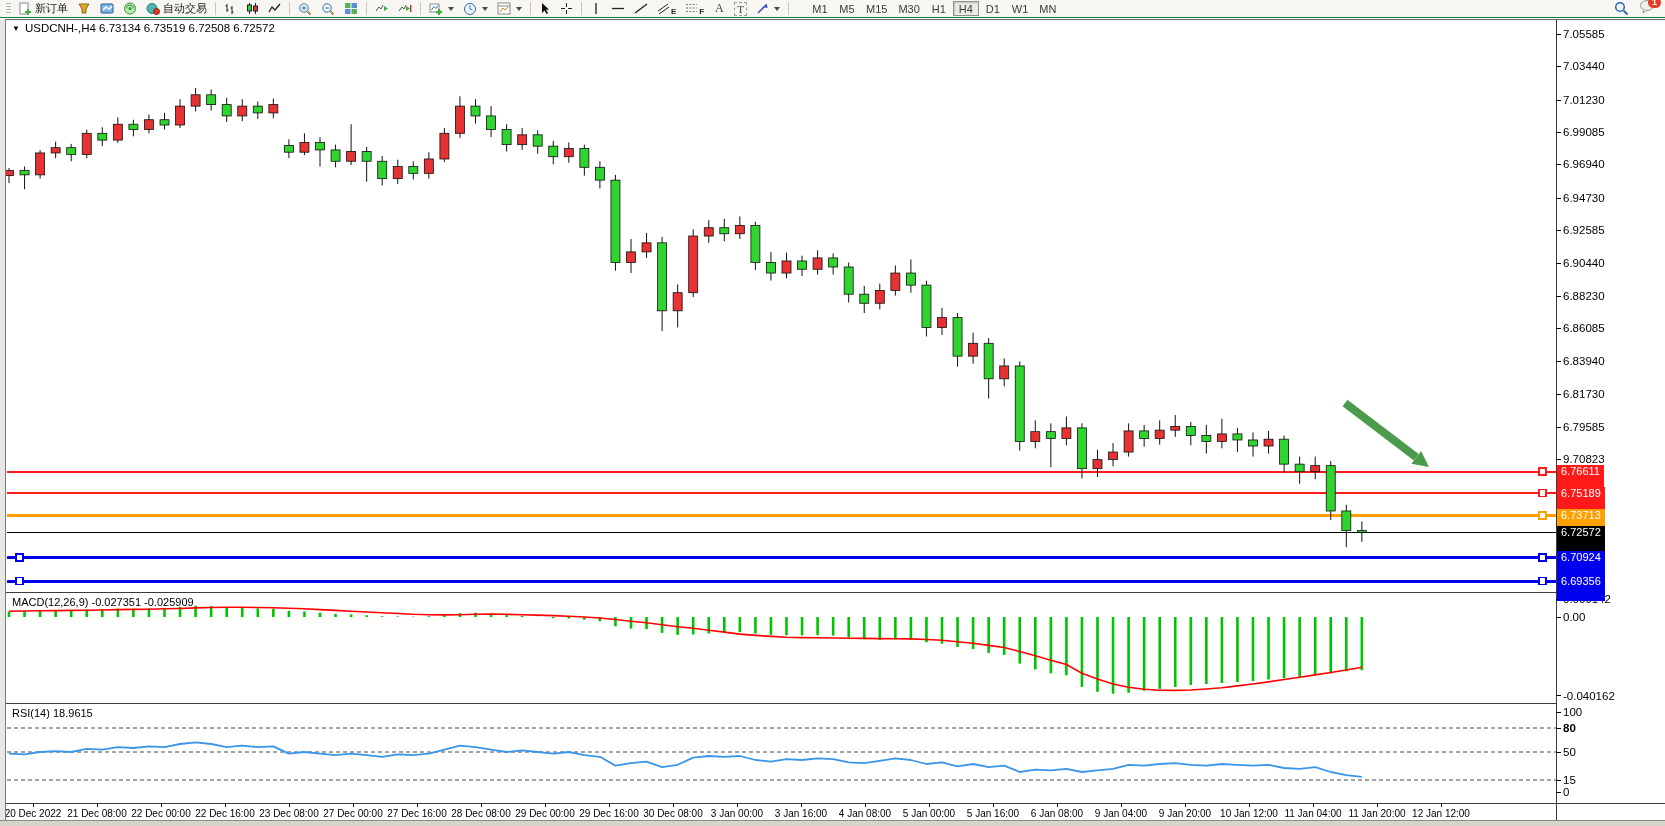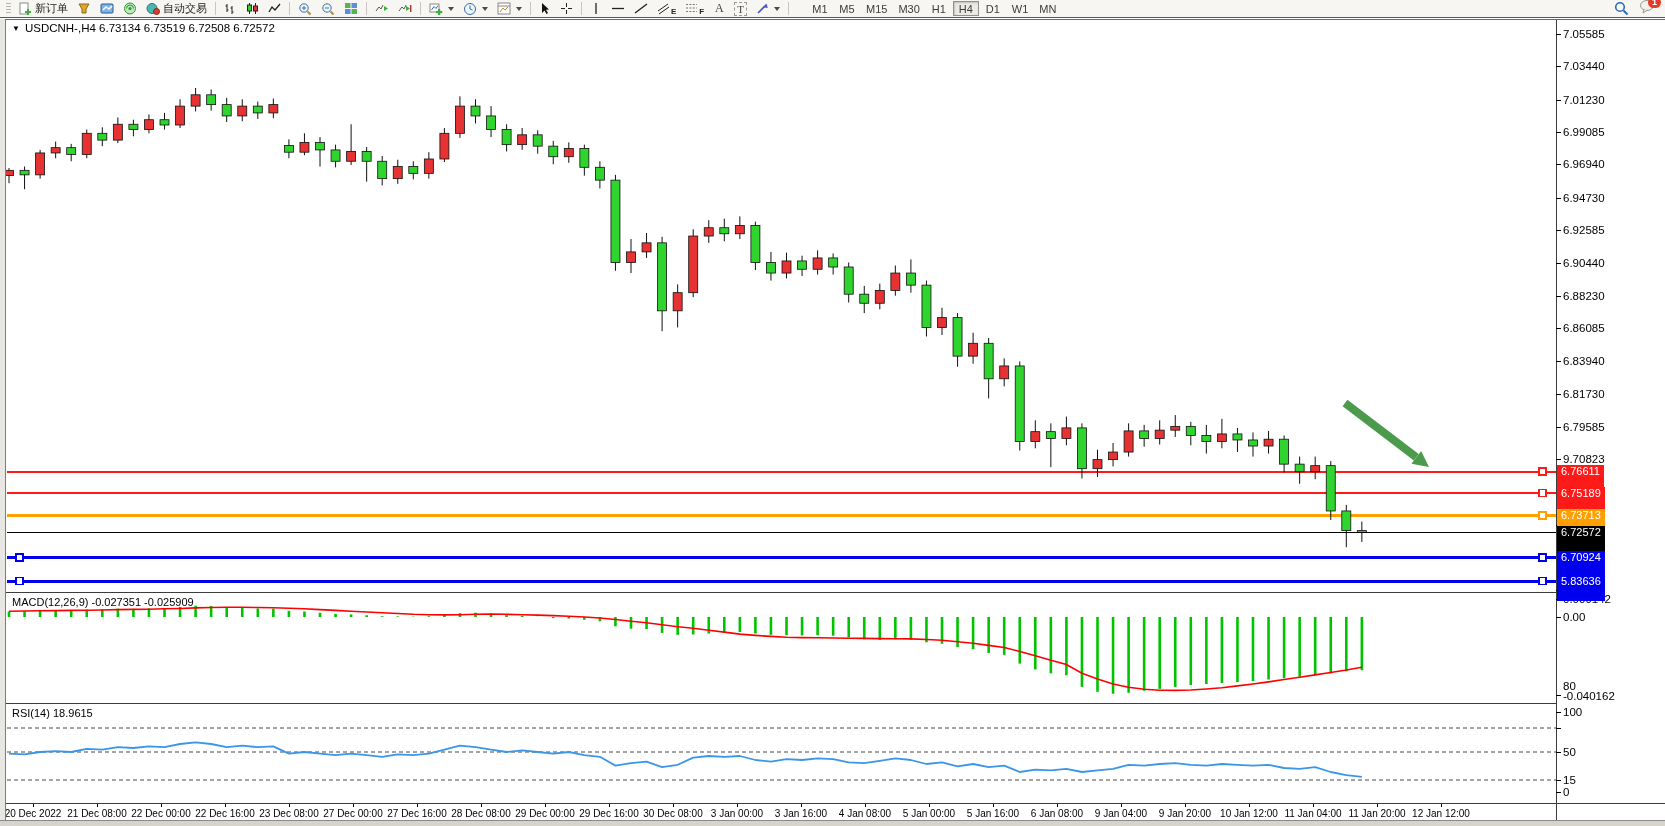--- a/index.html
+++ b/index.html
@@ -645,21 +645,21 @@
     <div class="axlbl" style="left: 1563px; top: 354.813px;">6.83940</div>
     <div class="axlbl" style="left: 1563px; top: 388.198px;">6.81730</div>
     <div class="axlbl" style="left: 1563px; top: 420.601px;">6.79585</div>
     <div class="axlbl" style="left: 1563px; top: 453.004px;">9.70823</div>
     <div class="axlbl" style="left: 1563px; top: 518.792px;">6.73085</div>
     <div class="axlbl" style="left: 1563px; top: 583.598px;">6.68795</div>
     <div class="axlbl" style="left: 1563px; top: 593.245px;">0.009142</div>
     <div class="axlbl" style="left: 1563px; top: 610.999px;">0.00</div>
     <div class="axlbl" style="left: 1563px; top: 690px;">-0.040162</div>
     <div class="axlbl" style="left: 1563px; top: 706px;">100</div>
-    <div class="axlbl" style="left: 1563px; top: 680px;">80</div>
+    <div class="axlbl" style="left: 1563px; top: 722px; font-weight: bold;">80</div>
     <div class="axlbl" style="left: 1563px; top: 746px;">50</div>
     <div class="axlbl" style="left: 1563px; top: 774px;">15</div>
     <div class="axlbl" style="left: 1563px; top: 786px;">0</div>
     <div class="tmlbl" style="left: 33px; top: 808px;">20 Dec 2022</div>
     <div class="tmlbl" style="left: 97px; top: 808px;">21 Dec 08:00</div>
     <div class="tmlbl" style="left: 161px; top: 808px;">22 Dec 00:00</div>
     <div class="tmlbl" style="left: 225px; top: 808px;">22 Dec 16:00</div>
     <div class="tmlbl" style="left: 289px; top: 808px;">23 Dec 08:00</div>
     <div class="tmlbl" style="left: 353px; top: 808px;">27 Dec 00:00</div>
     <div class="tmlbl" style="left: 417px; top: 808px;">27 Dec 16:00</div>
@@ -677,14 +677,14 @@
     <div class="tmlbl" style="left: 1185px; top: 808px;">9 Jan 20:00</div>
     <div class="tmlbl" style="left: 1249px; top: 808px;">10 Jan 12:00</div>
     <div class="tmlbl" style="left: 1313px; top: 808px;">11 Jan 04:00</div>
     <div class="tmlbl" style="left: 1377px; top: 808px;">11 Jan 20:00</div>
     <div class="tmlbl" style="left: 1441px; top: 808px;">12 Jan 12:00</div>
     <div class="tag" style="left: 1557px; top: 465.027px; background: rgb(255, 26, 26);">6.76611</div>
     <div class="tag" style="left: 1557px; top: 486.508px; background: rgb(255, 26, 26);">6.75189</div>
     <div class="tag" style="left: 1557px; top: 508.805px; background: rgb(255, 160, 0);">6.73713</div>
     <div class="tag" style="left: 1557px; top: 526.042px; background: rgb(0, 0, 0);">6.72572</div>
     <div class="tag" style="left: 1557px; top: 550.937px; background: rgb(0, 0, 238);">6.70924</div>
-    <div class="tag" style="left: 1557px; top: 574.623px; background: rgb(0, 0, 238);">5.83636</div>
+    <div class="tag" style="left: 1557px; top: 574.623px; background: rgb(0, 0, 238);">6.69356</div>
   </div>
 
 </body></html>

